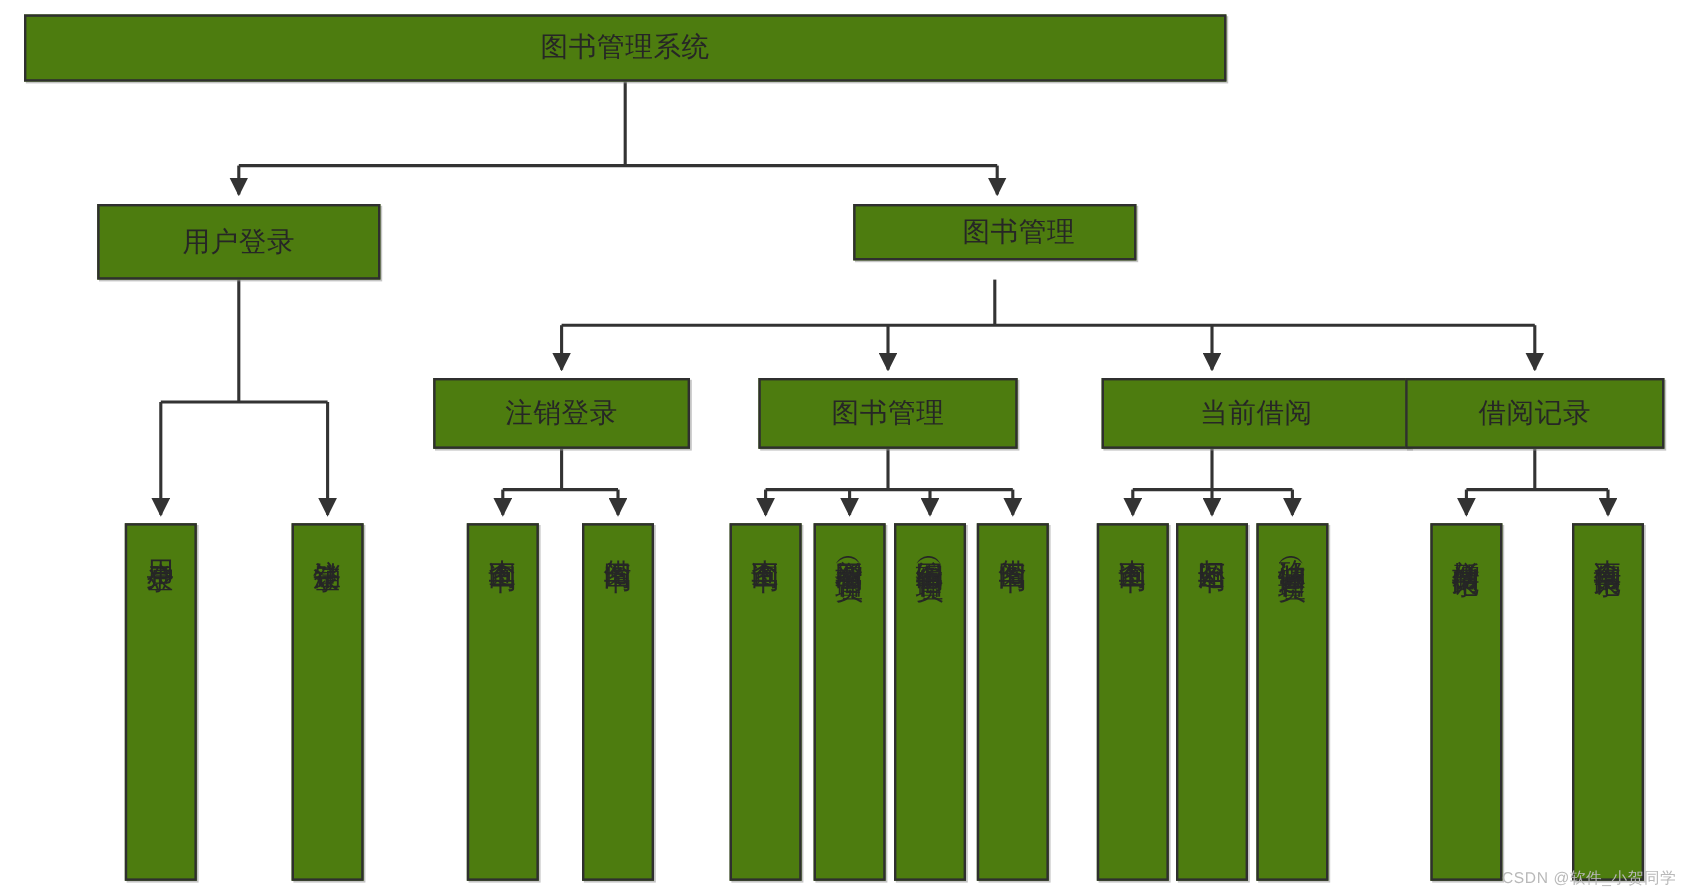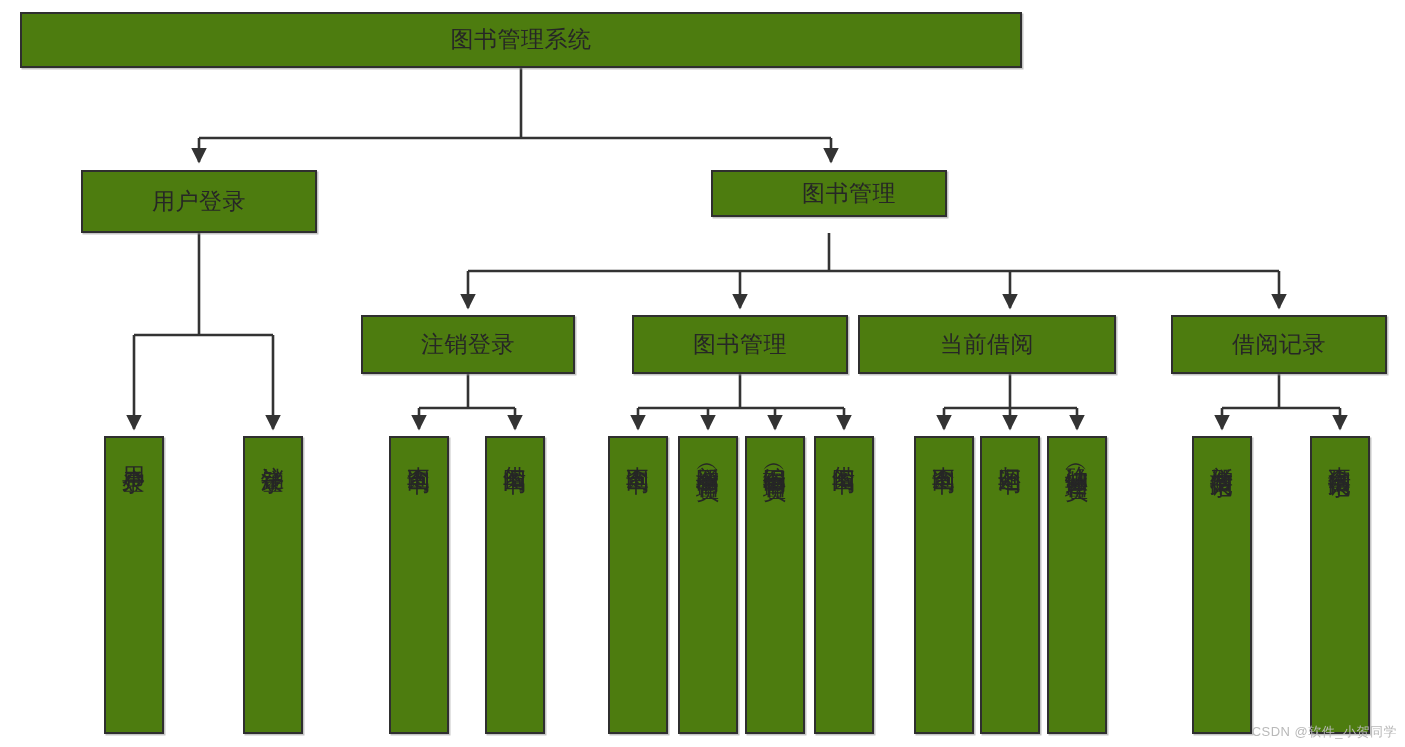--- a/index.html
+++ b/index.html
@@ -136,21 +136,21 @@
   <div class="node-box lvl2" style="left: 711px; top: 170px; width: 236px; height: 47px; padding-left: 40px;">
     <span class="node-label-h">图书管理</span>
   </div>
 
   <div class="node-box lvl3" style="left: 361px; top: 315px; width: 214px; height: 59px;">
     <span class="node-label-h">注销登录</span>
   </div>
   <div class="node-box lvl3" style="left: 632px; top: 315px; width: 216px; height: 59px;">
     <span class="node-label-h">图书管理</span>
   </div>
-  <div class="node-box lvl3" style="left: 858px; top: 315px; width: 258px; height: 59px;">
+  <div class="node-box lvl3" style="left: 918px; top: 315px; width: 258px; height: 59px;">
     <span class="node-label-h">当前借阅</span>
   </div>
   <div class="node-box lvl3" style="left: 1171px; top: 315px; width: 216px; height: 59px;">
     <span class="node-label-h">借阅记录</span>
   </div>
 
   <div class="node-box leaf" style="left: 104px; top: 436px; width: 60px; height: 298px;">
     <span class="node-label-v">用户登录</span>
   </div>
   <div class="node-box leaf" style="left: 243px; top: 436px; width: 60px; height: 298px;">

